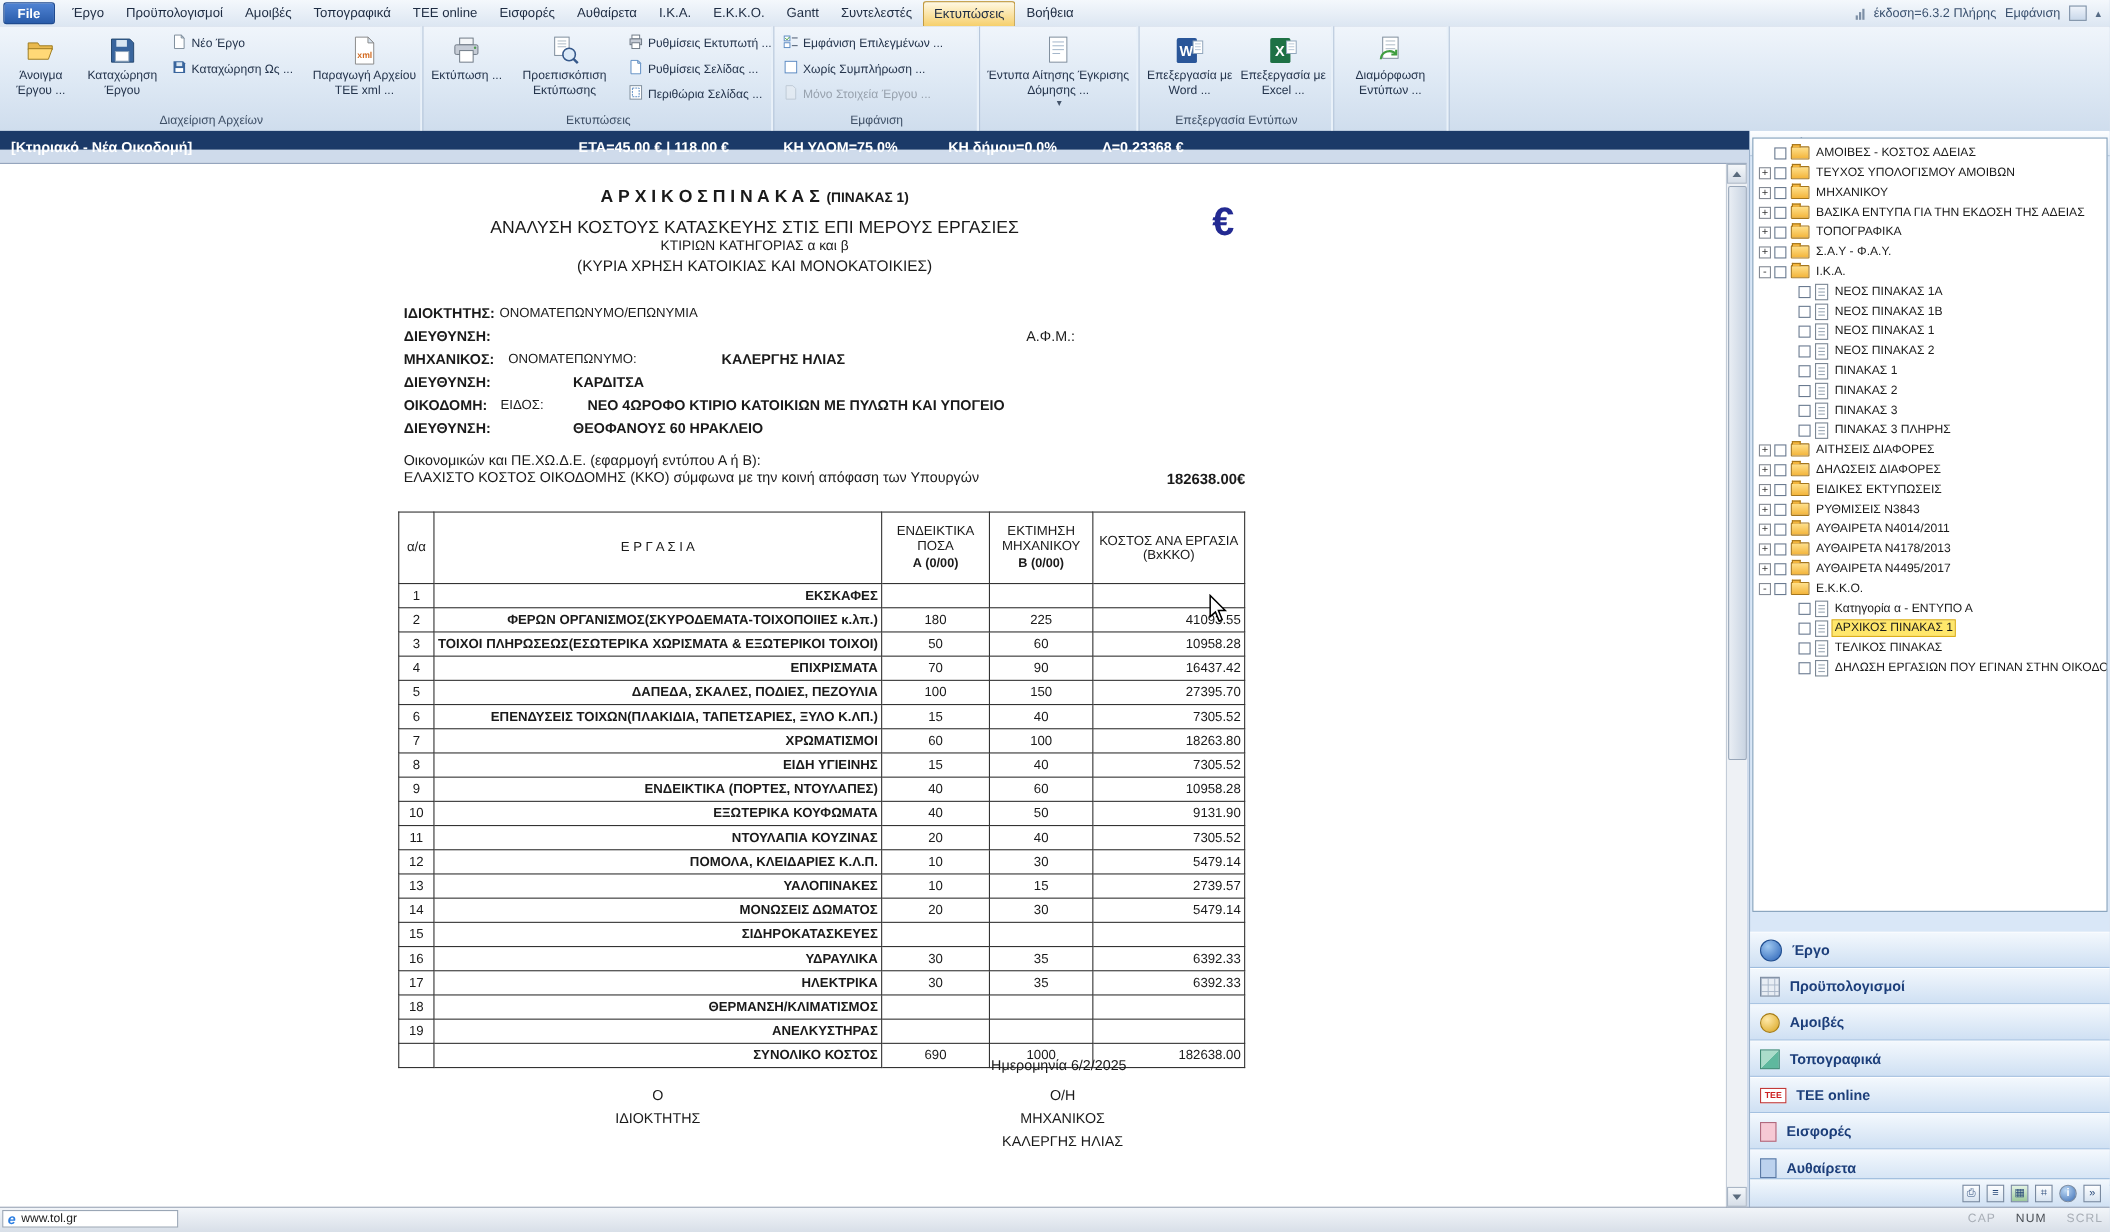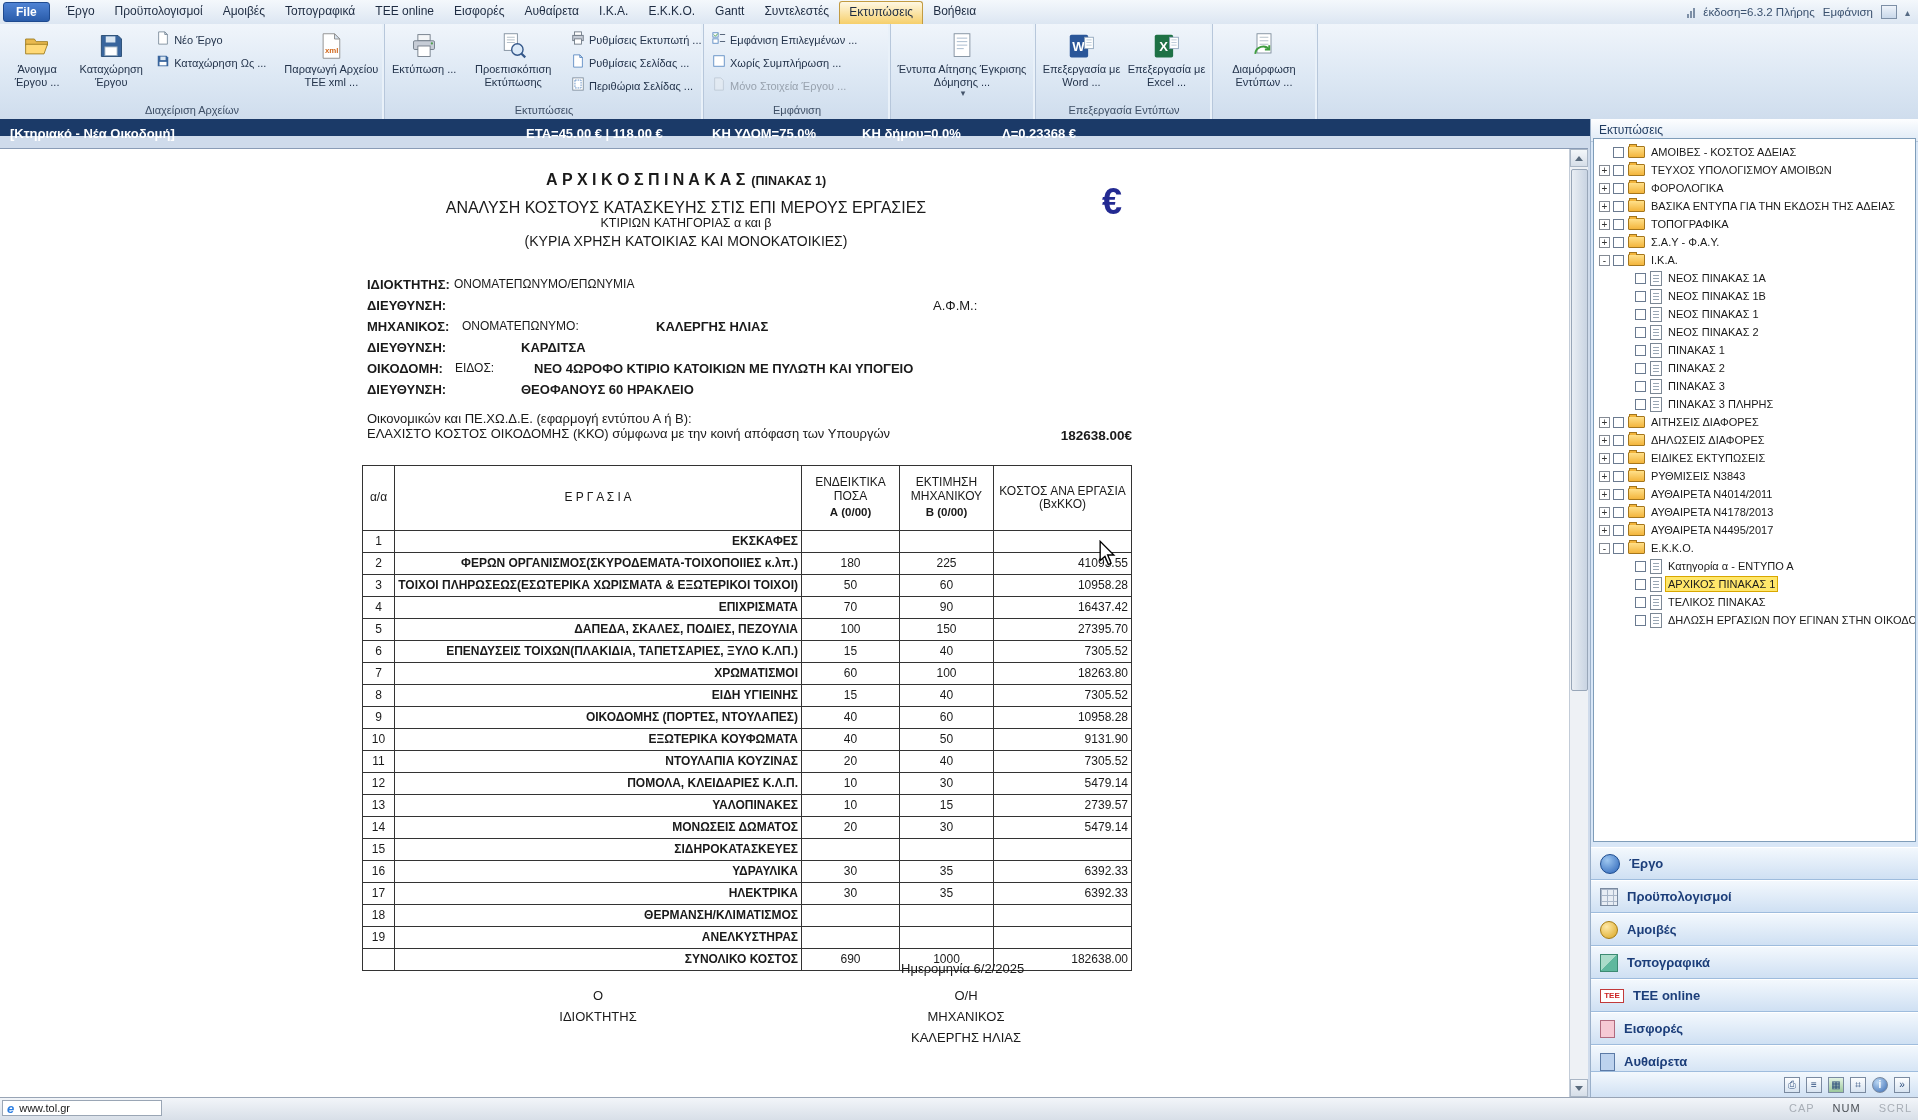--- a/index.html
+++ b/index.html
@@ -75,21 +75,21 @@
   .sbtn{position:absolute;left:0;width:18px;height:18px;background:linear-gradient(#f4f7fa,#d6dee8);
     border:1px solid #aab6c5;box-sizing:border-box;display:flex;align-items:center;justify-content:center;}
   .arr-up{width:0;height:0;border-left:4px solid transparent;border-right:4px solid transparent;border-bottom:5px solid #5a6b7d;}
   .arr-dn{width:0;height:0;border-left:4px solid transparent;border-right:4px solid transparent;border-top:5px solid #5a6b7d;}
   .sthumb{position:absolute;left:1px;top:20px;width:15px;height:520px;border:1px solid #98a6b8;border-radius:2px;
     background:linear-gradient(90deg,#e9eef4,#c9d4e2);}
   
   .sidebar{position:absolute;top:119px;right:0;width:327px;height:979px;background:#d9e7f7;border-left:1px solid #9ab0ca;}
   .sb-header{height:22px;line-height:22px;padding-left:8px;font-size:12px;color:#1e3a5f;
     background:linear-gradient(#fdfeff,#dfeaf6);border-bottom:1px solid #b5c7dc;}
-  .sb-tree{position:absolute;top:19px;left:2px;right:2px;height:704px;background:#fff;border:1px solid #7f9db9;
+  .sb-tree{position:absolute;top:6px;left:2px;right:2px;height:704px;background:#fff;border:1px solid #7f9db9;
     overflow:hidden;padding-top:4px;box-sizing:border-box;}
   .tree-row{display:flex;align-items:center;height:18px;padding-left:5px;white-space:nowrap;overflow:hidden;}
   .tree-row .exp{width:11px;height:11px;border:1px solid #848a94;background:#fff;font-size:10px;line-height:9px;
     text-align:center;margin-right:3px;flex:0 0 auto;color:#333;box-sizing:border-box;}
   .tree-row.none .exp{visibility:hidden;}
   .tree-row.plus .exp::before{content:"+";}
   .tree-row.minus .exp::before{content:"-";}
   .tree-row.child{padding-left:27px;}
   .cb{width:11px;height:11px;border:1px solid #6a7a90;background:#fff;margin-right:4px;flex:0 0 auto;box-sizing:border-box;}
   .tico{flex:0 0 auto;margin-right:4px;position:relative;}
@@ -531,21 +531,21 @@
           <tr>
             <td class="c-num">8</td>
             <td class="c-work">ΕΙΔΗ ΥΓΙΕΙΝΗΣ</td>
             <td class="c-a">15</td>
             <td class="c-b">40</td>
             <td class="c-cost">7305.52</td>
           </tr>
 
           <tr>
             <td class="c-num">9</td>
-            <td class="c-work">ΟΙΚΟΔΟΜΗΣ (ΠΟΡΤΕΣ, ΝΤΟΥΛΑΠΕΣ)</td>
+            <td class="c-work">ΕΝΔΕΙΚΤΙΚΑ (ΠΟΡΤΕΣ, ΝΤΟΥΛΑΠΕΣ)</td>
             <td class="c-a">40</td>
             <td class="c-b">60</td>
             <td class="c-cost">10958.28</td>
           </tr>
 
           <tr>
             <td class="c-num">10</td>
             <td class="c-work">ΕΞΩΤΕΡΙΚΑ ΚΟΥΦΩΜΑΤΑ</td>
             <td class="c-a">40</td>
             <td class="c-b">50</td>
@@ -679,21 +679,21 @@
         <span class="exp"></span>
         <span class="cb"></span>
         <span class="tico"></span>
         <span class="tlabel">ΤΕΥΧΟΣ ΥΠΟΛΟΓΙΣΜΟΥ ΑΜΟΙΒΩΝ</span>
       </div>
 
       <div class="tree-row folder plus">
         <span class="exp"></span>
         <span class="cb"></span>
         <span class="tico"></span>
-        <span class="tlabel">ΦΟΡΟΛΟΓΙΚΑ</span>
+        <span class="tlabel">ΜΗΧΑΝΙΚΟΥ</span>
       </div>
 
       <div class="tree-row folder plus">
         <span class="exp"></span>
         <span class="cb"></span>
         <span class="tico"></span>
         <span class="tlabel">ΒΑΣΙΚΑ ΕΝΤΥΠΑ ΓΙΑ ΤΗΝ ΕΚΔΟΣΗ ΤΗΣ ΑΔΕΙΑΣ</span>
       </div>
 
       <div class="tree-row folder plus">

